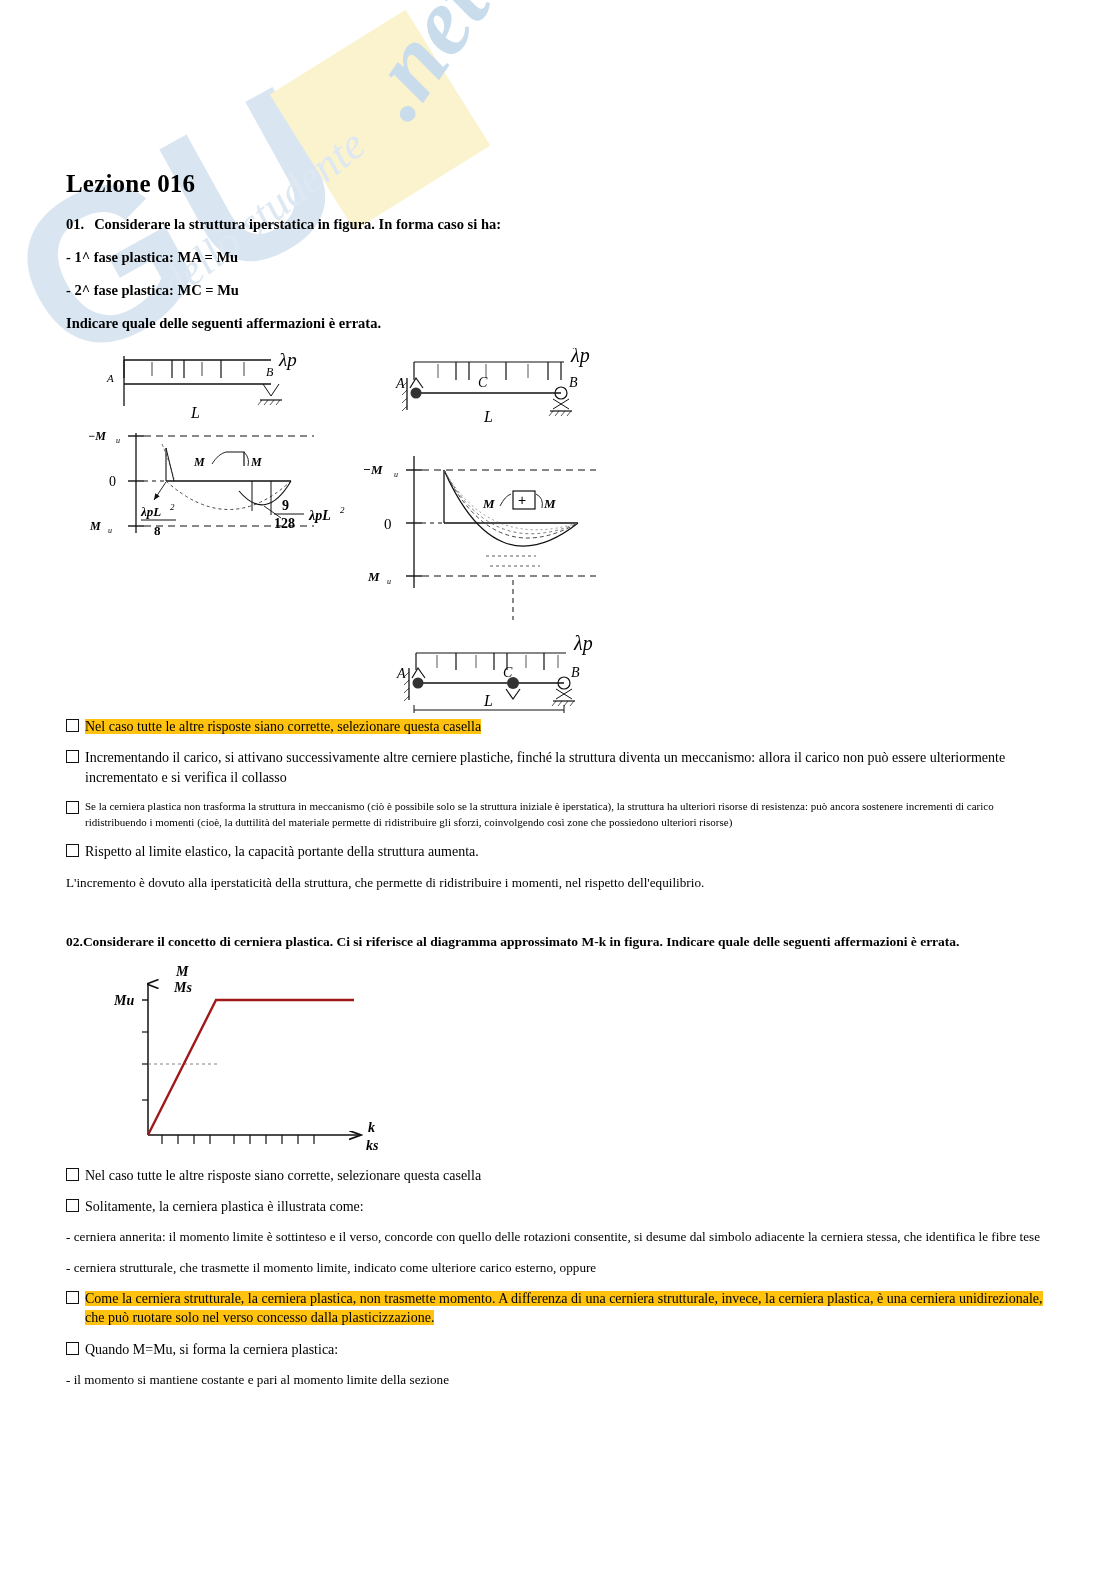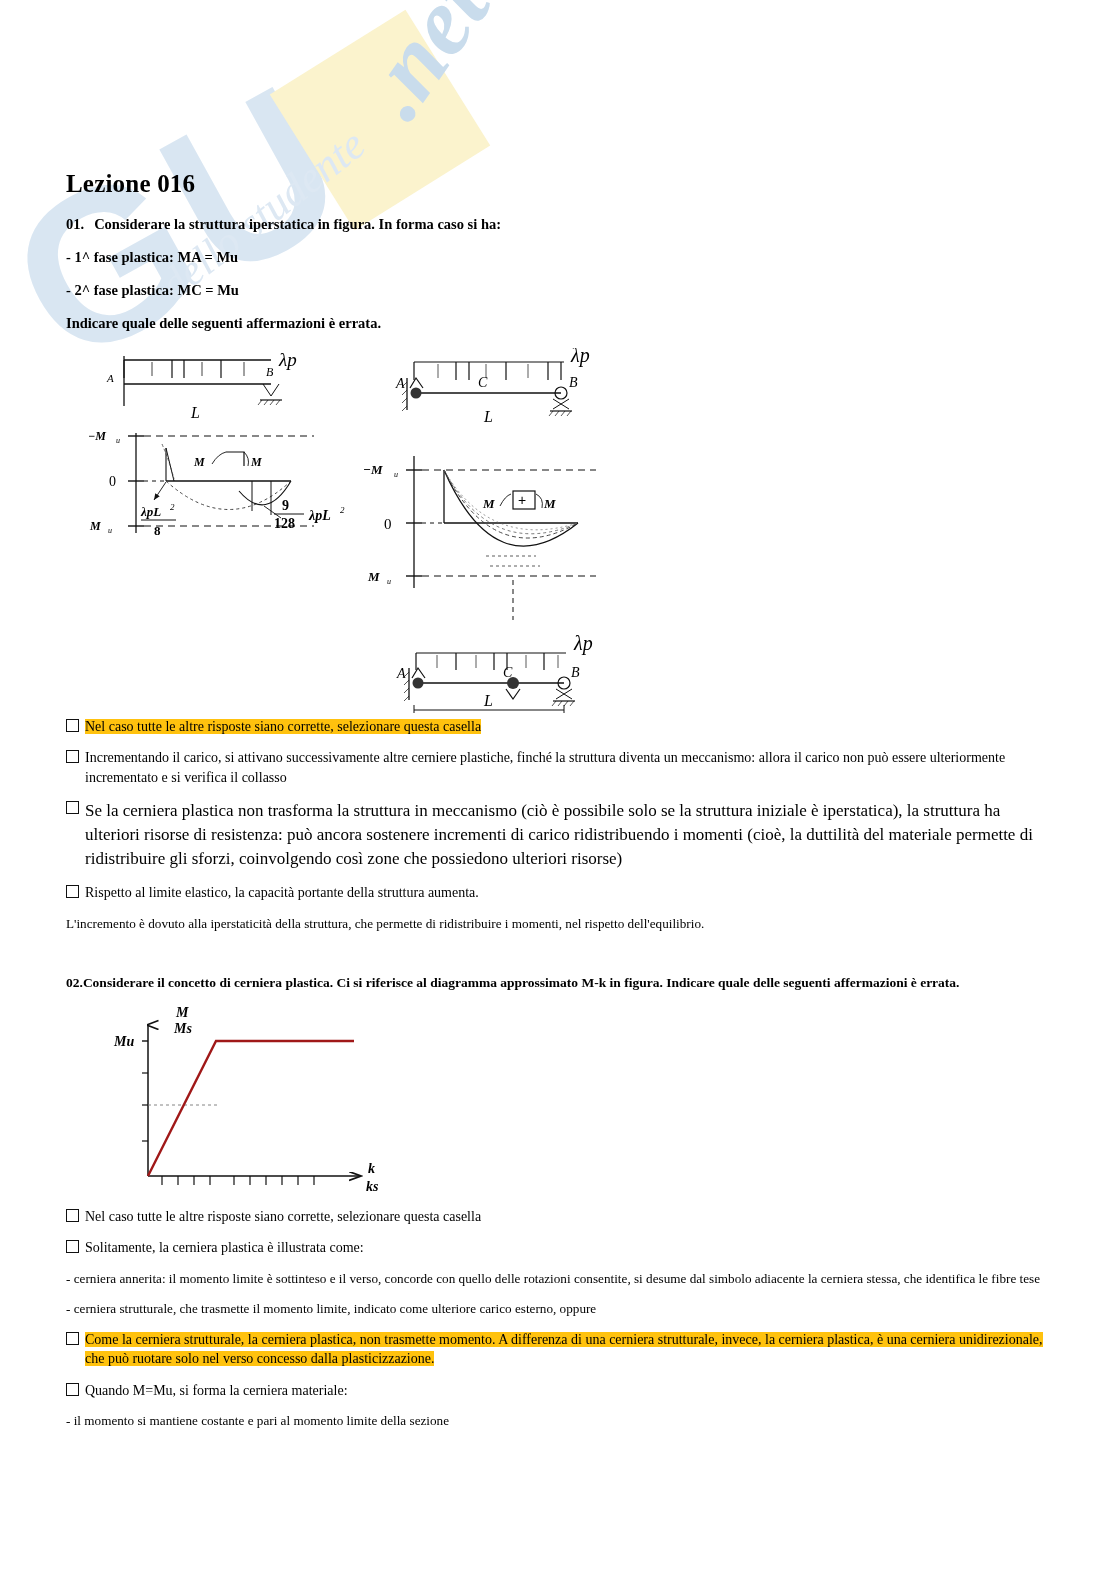--- a/index.html
+++ b/index.html
@@ -117,21 +117,21 @@
     flex: 0 0 auto;
     width: 13px;
     height: 13px;
     border: 1.6px solid #111;
     background: #fff;
     margin-right: 6px;
     margin-top: 2px;
     box-sizing: border-box;
   }
   .opt .txt { flex: 1 1 auto; }
-  .opt.small { font-size: 17px; line-height: 1.42; }
+  .opt.small { font-size: 11px; line-height: 1.42; }
   .plain {
     font-size: 13.2px;
     margin: 0 0 12px 0;
     line-height: 1.38;
     padding-left: 0px;
     font-family: Liberation Serif, serif;
   }
   .hl-text { background: #ffc20e; box-decoration-break: clone; -webkit-box-decoration-break: clone; }
 
   .fig-wrap { position: relative; }
@@ -463,19 +463,19 @@
     <div class="plain">- cerniera annerita: il momento limite è sottinteso e il verso, concorde con quello delle rotazioni consentite, si desume dal simbolo adiacente la cerniera stessa, che identifica le fibre tese</div>
     <div class="plain">- cerniera strutturale, che trasmette il momento limite, indicato come ulteriore carico esterno, oppure</div>
 
     <div class="opt">
       <span class="cb"></span>
       <span class="txt"><span class="hl-text">Come la cerniera strutturale, la cerniera plastica, non trasmette momento. A differenza di una cerniera strutturale, invece, la cerniera plastica, è una cerniera unidirezionale, che può ruotare solo nel verso concesso dalla plasticizzazione.</span></span>
     </div>
 
     <div class="opt">
       <span class="cb"></span>
-      <span class="txt">Quando M=Mu, si forma la cerniera materiale:</span>
+      <span class="txt">Quando M=Mu, si forma la cerniera plastica:</span>
     </div>
 
     <div class="plain">- il momento si mantiene costante e pari al momento limite della sezione</div>
 
   </div>
 </div>
 
 </body></html>

